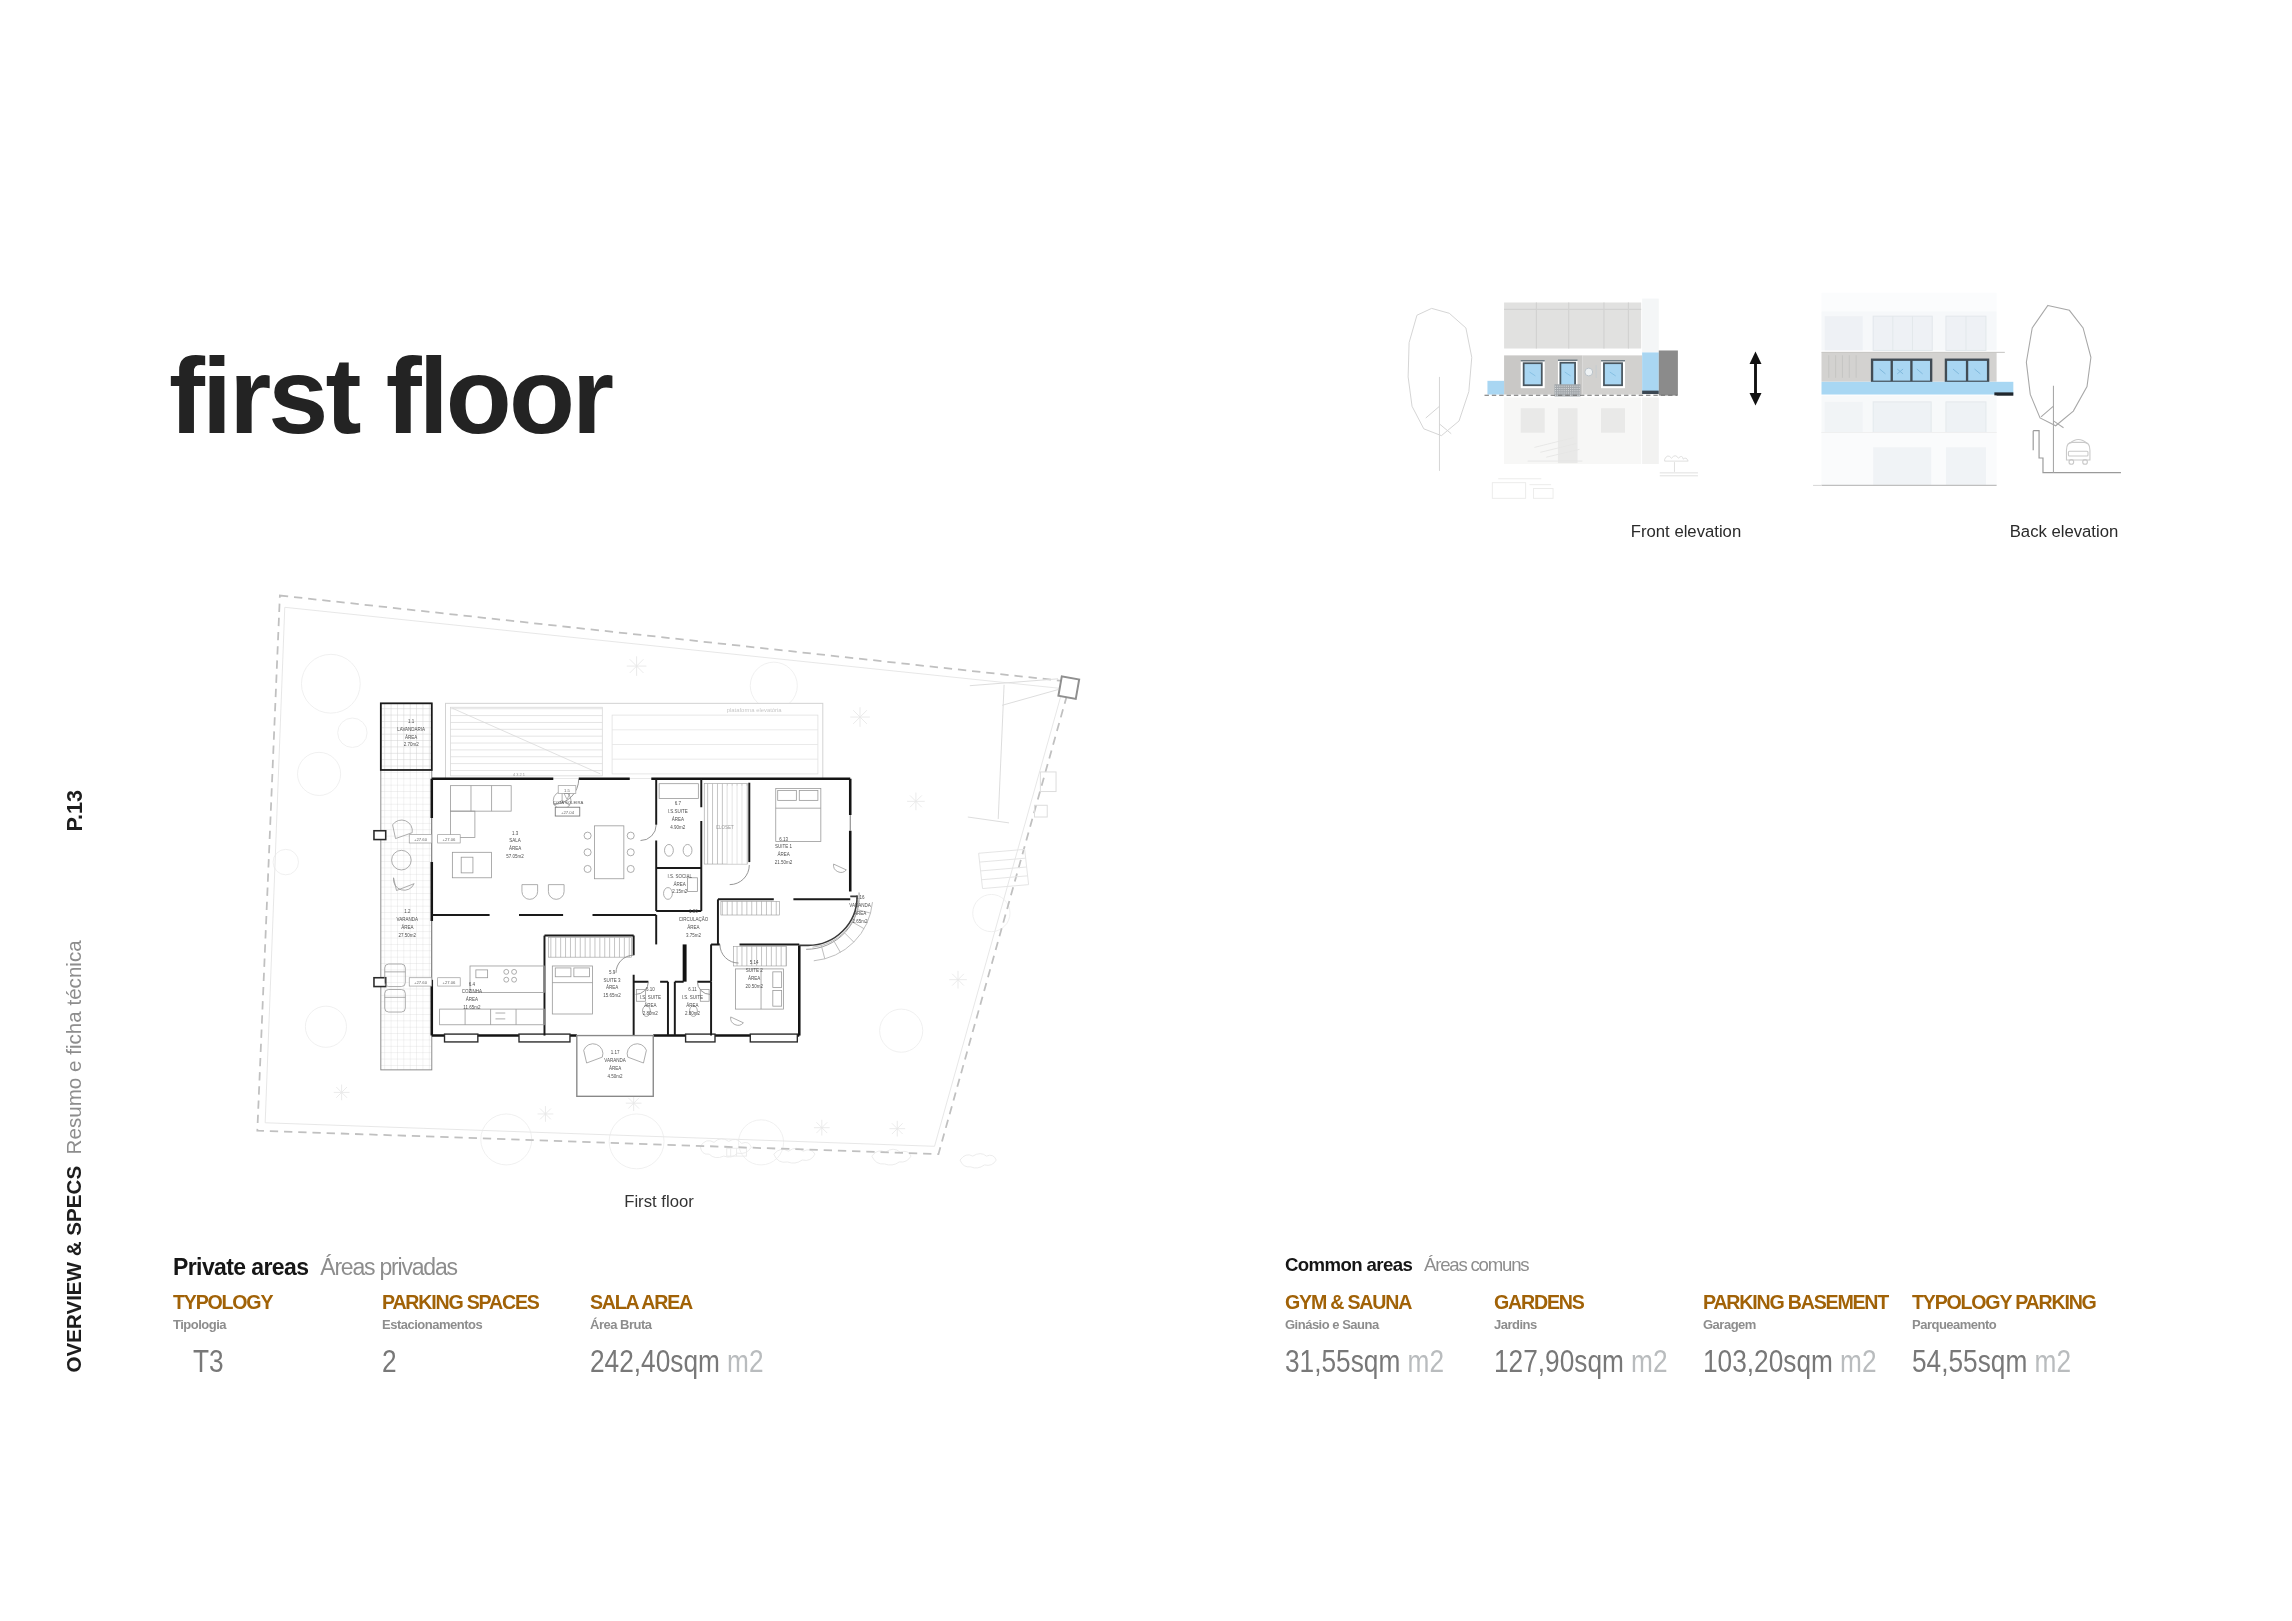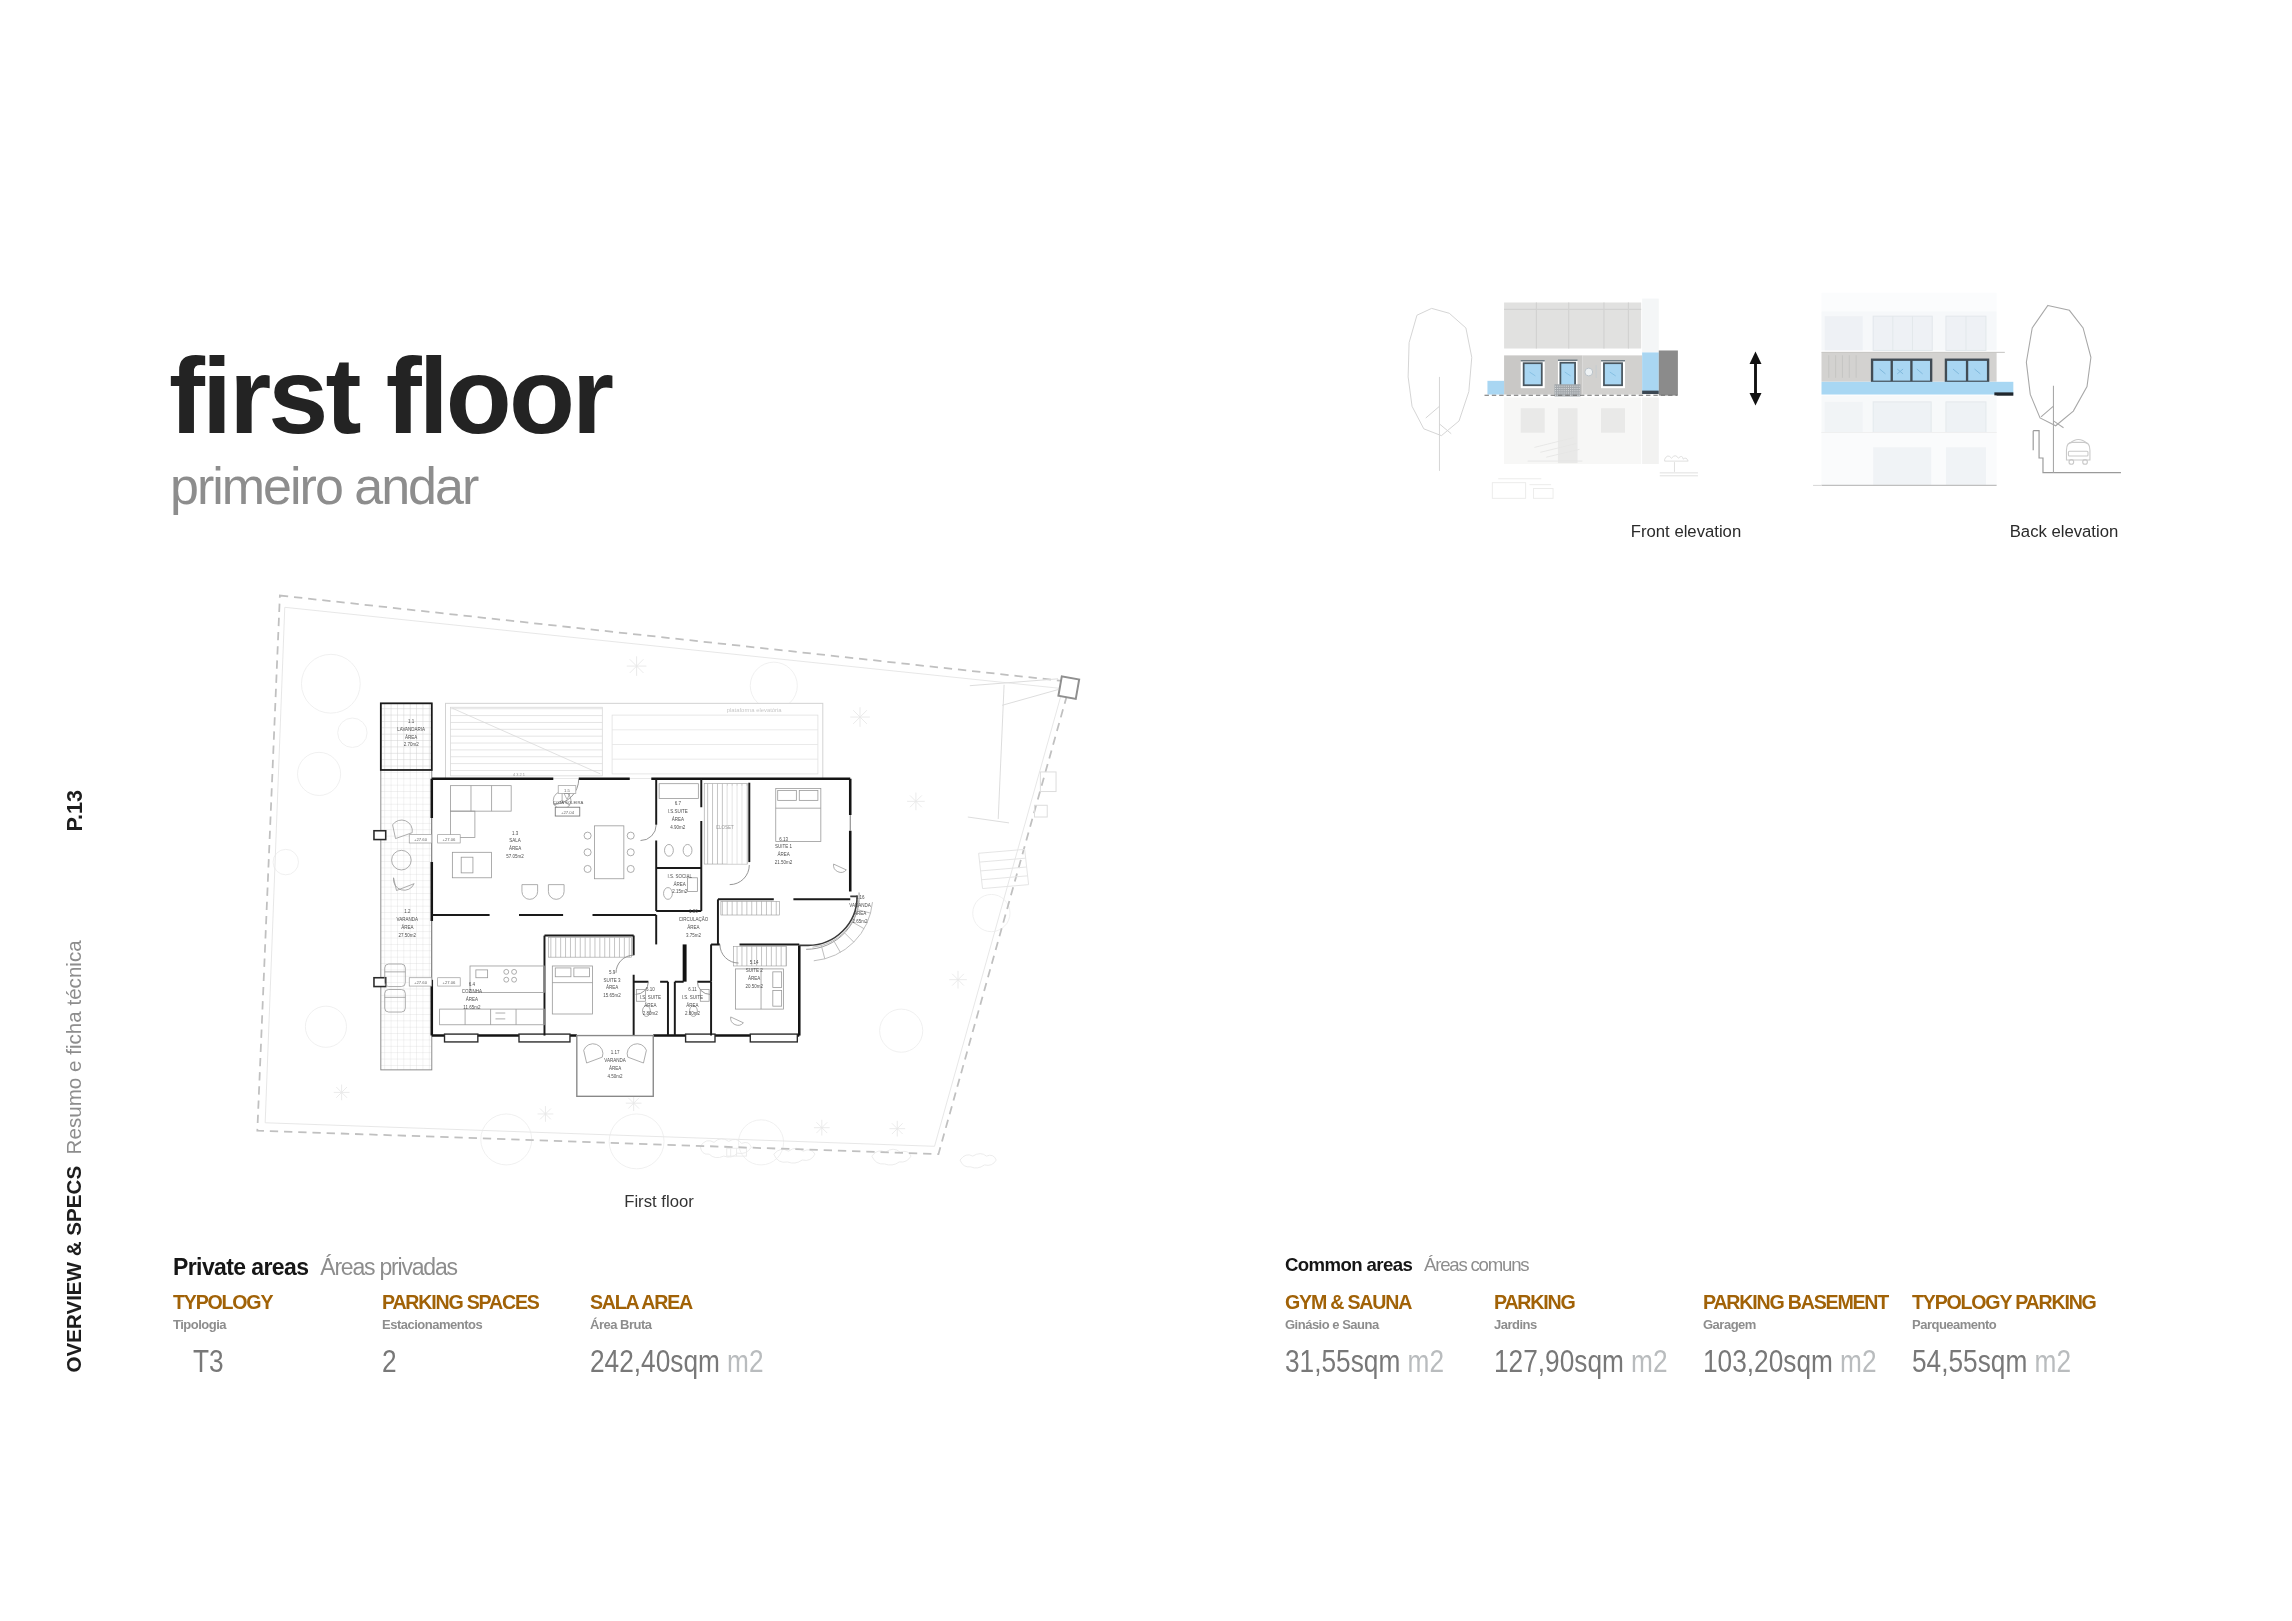--- a/index.html
+++ b/index.html
@@ -16,21 +16,20 @@
 </head>
 <body>
 <div id="page">
 
   <div class="vtext" style="left:86px;top:810px;font-size:21.6px;font-weight:bold;color:#1d1d1d;">P.13</div>
   <div class="vtext" style="left:85px;top:1352px;font-size:20.6px;color:#1d1d1d;">
     <span style="font-weight:bold;">OVERVIEW &amp; SPECS</span>&nbsp;&nbsp;<span style="color:#8d8d8d;">Resumo e ficha técnica</span>
   </div>
 
   <div class="abs" style="left:169px;top:342px;font-size:108px;font-weight:bold;color:#232323;letter-spacing:-2.9px;line-height:1;">first floor</div>
-  <div class="abs" style="left:170px;top:460px;font-size:52px;color:#8d8d8d;letter-spacing:-2px;line-height:1;">primeiro andar</div>
 
   <div class="abs" style="left:1588px;top:524px;width:196px;text-align:center;font-size:16.7px;color:#2a2a2a;line-height:1;">Front elevation</div>
   <div class="abs" style="left:1966px;top:524px;width:196px;text-align:center;font-size:16.7px;color:#2a2a2a;line-height:1;">Back elevation</div>
 
   <svg class="abs" style="left:1741px;top:351px;" width="29" height="55" viewBox="0 0 30 56">
     <line x1="15" y1="10" x2="15" y2="46" stroke="#111" stroke-width="3"></line>
     <polygon points="15,0 8.8,13 21.2,13" fill="#111"></polygon>
     <polygon points="15,56 8.8,43 21.2,43" fill="#111"></polygon>
   </svg>
 
@@ -567,21 +566,21 @@
   <div class="abs sub" style="left:382px;top:1318px;">Estacionamentos</div>
   <div class="abs sub" style="left:590px;top:1318px;">Área Bruta</div>
   <div class="abs val" style="left:173px;top:1345px;margin-left:20px;"><span class="vx">T3</span></div>
   <div class="abs val" style="left:382px;top:1345px;"><span class="vx">2</span></div>
   <div class="abs val" style="left:590px;top:1345px;"><span class="vx">242,40sqm <span class="m2">m2</span></span></div>
 
   <div class="abs" style="left:1285px;top:1256px;font-size:18.6px;line-height:1;white-space:nowrap;">
     <span style="font-weight:bold;color:#161616;letter-spacing:-0.6px;">Common areas</span><span style="color:#8d8d8d;letter-spacing:-1.2px;margin-left:11.8px;">Áreas comuns</span>
   </div>
   <div class="abs hdr" style="left:1285px;top:1293px;text-align:right;">GYM &amp; SAUNA</div>
-  <div class="abs hdr" style="left:1494px;top:1293px;">PARKING</div>
+  <div class="abs hdr" style="left:1494px;top:1293px;">GARDENS</div>
   <div class="abs hdr" style="left:1703px;top:1293px;">PARKING BASEMENT</div>
   <div class="abs hdr" style="left:1912px;top:1293px;">TYPOLOGY PARKING</div>
   <div class="abs sub" style="left:1285px;top:1318px;">Ginásio e Sauna</div>
   <div class="abs sub" style="left:1494px;top:1318px;">Jardins</div>
   <div class="abs sub" style="left:1703px;top:1318px;">Garagem</div>
   <div class="abs sub" style="left:1912px;top:1318px;">Parqueamento</div>
   <div class="abs val" style="left:1285px;top:1345px;"><span class="vx">31,55sqm <span class="m2">m2</span></span></div>
   <div class="abs val" style="left:1494px;top:1345px;"><span class="vx">127,90sqm <span class="m2">m2</span></span></div>
   <div class="abs val" style="left:1703px;top:1345px;"><span class="vx">103,20sqm <span class="m2">m2</span></span></div>
   <div class="abs val" style="left:1912px;top:1345px;"><span class="vx">54,55sqm <span class="m2">m2</span></span></div>

